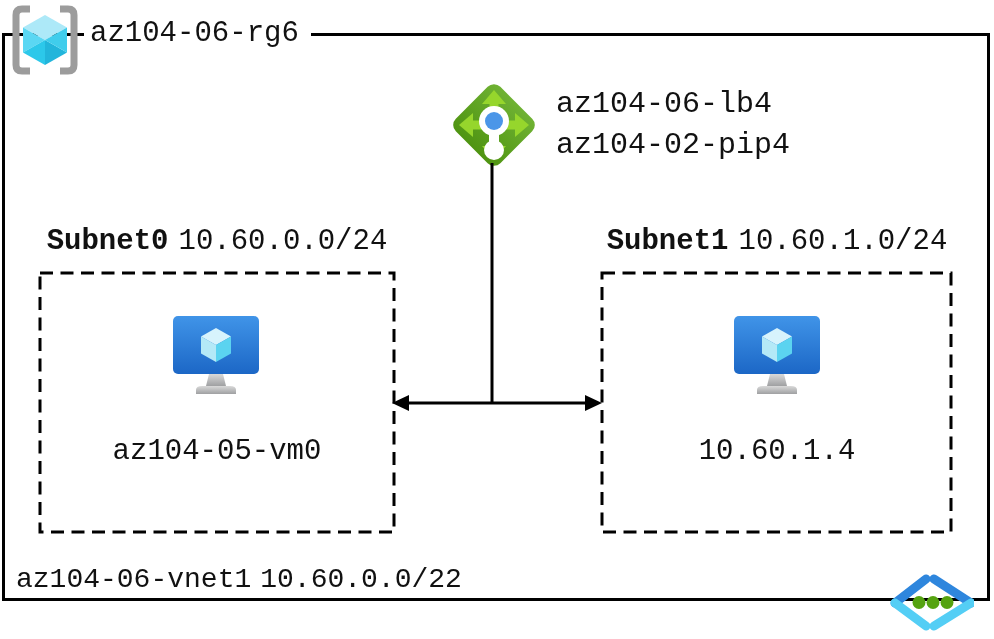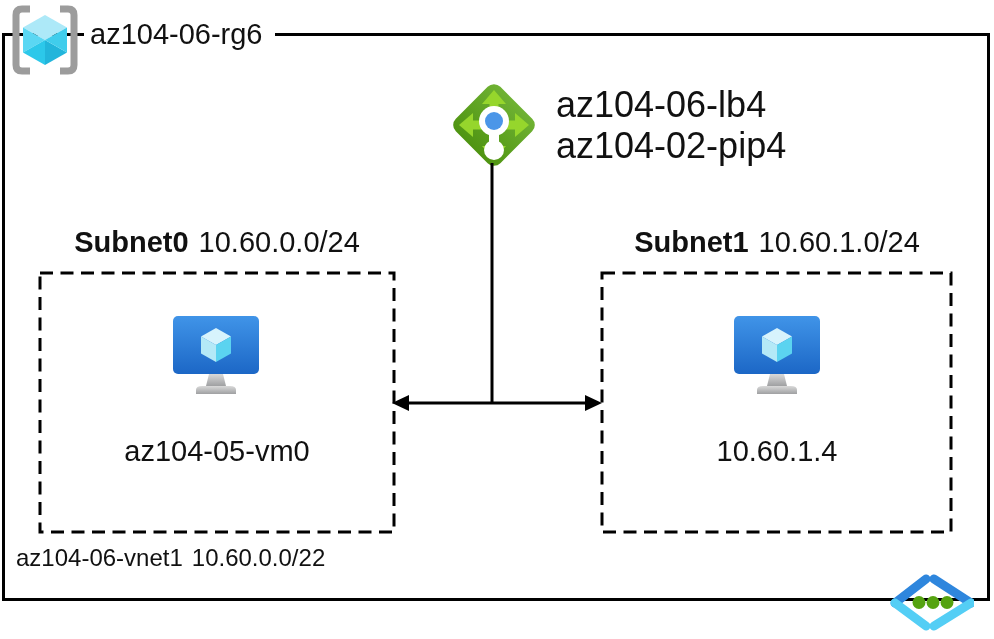--- a/index.html
+++ b/index.html
@@ -1,47 +1,47 @@
 <!DOCTYPE html>
 <html><head>
 <meta charset="utf-8">
 <style>
   html,body{margin:0;padding:0;background:#ffffff;}
   .canvas{
     position:relative;width:994px;height:639px;background:#ffffff;overflow:hidden;
-    font-family:Liberation Sans, sans-serif;color:#111;
+    font-family:Liberation Mono, monospace;color:#111;
   }
   .abs{position:absolute;}
   
   .rg-box{left:2px;top:33px;width:988px;height:568px;border:3px solid #000;box-sizing:border-box;}
   .rg-icon{left:6px;top:3px;}
   .rg-label{
     left:84px;top:15px;height:38px;line-height:38px;font-size:29px;
     background:#fff;padding:0 12px 0 6px;white-space:nowrap;
   }
   
   .lb-icon{left:446px;top:77px;}
-  .lb-labels{left:556px;top:84px;font-size:36px;line-height:41px;white-space:nowrap;}
+  .lb-labels{left:556px;top:84px;font-size:30px;line-height:41px;white-space:nowrap;}
   
   .connector{left:388px;top:163px;}
   
   .subnet-rect0{left:38px;top:271px;}
   .subnet-rect1{left:600px;top:271px;}
   .subnet-label{top:220px;height:44px;line-height:44px;font-size:29px;text-align:center;white-space:nowrap;}
   .subnet-label .sname{font-weight:bold;}
   .subnet-label .scidr{margin-left:10px;margin-top:28px;}
   .sl0{left:38px;width:358px;}
   .sl1{left:600px;width:354px;}
   .vm-icon0{left:172px;top:315px;}
   .vm-icon1{left:733px;top:315px;}
   .vm-labels{top:432px;font-size:29px;line-height:39px;text-align:center;white-space:nowrap;}
   .vl0{left:38px;width:358px;}
   .vl1{left:600px;width:354px;}
   
-  .vnet-label{left:16px;top:540px;height:36px;line-height:36px;font-size:24px;white-space:nowrap;}
+  .vnet-label{left:16px;top:562px;height:36px;line-height:36px;font-size:28px;white-space:nowrap;}
   .vnet-label .vcidr{margin-left:9px;}
   .vnet-icon{left:886px;top:571px;}
 </style>
 </head>
 <body>
 
 <div class="canvas">
 
   <div class="abs rg-box"></div>
 

